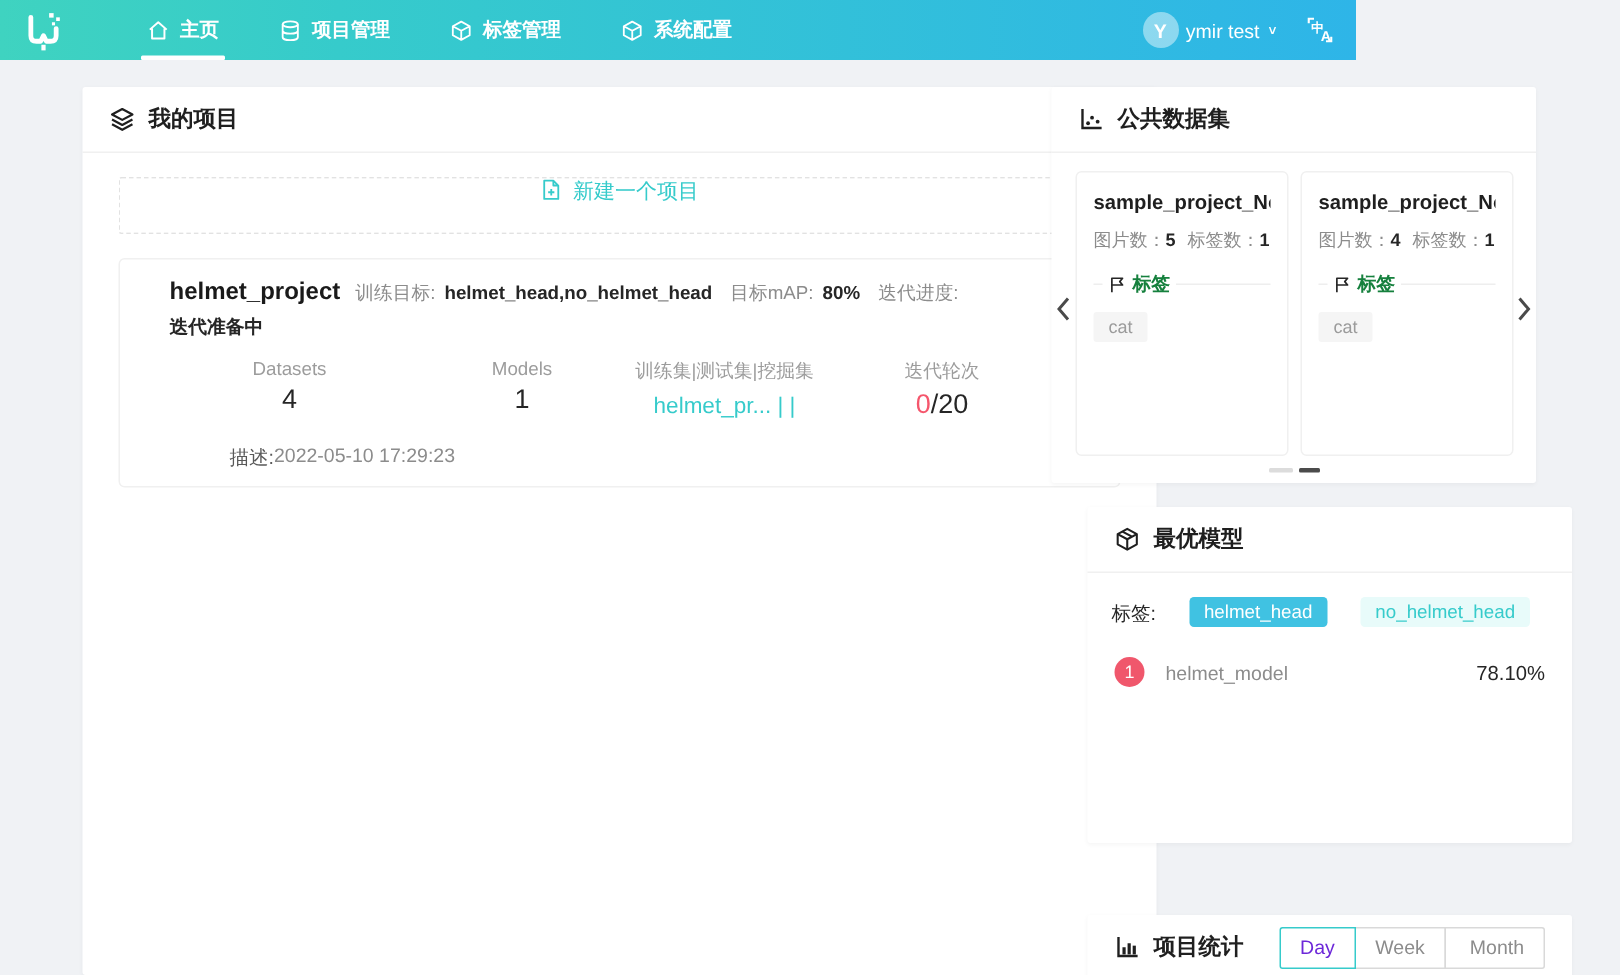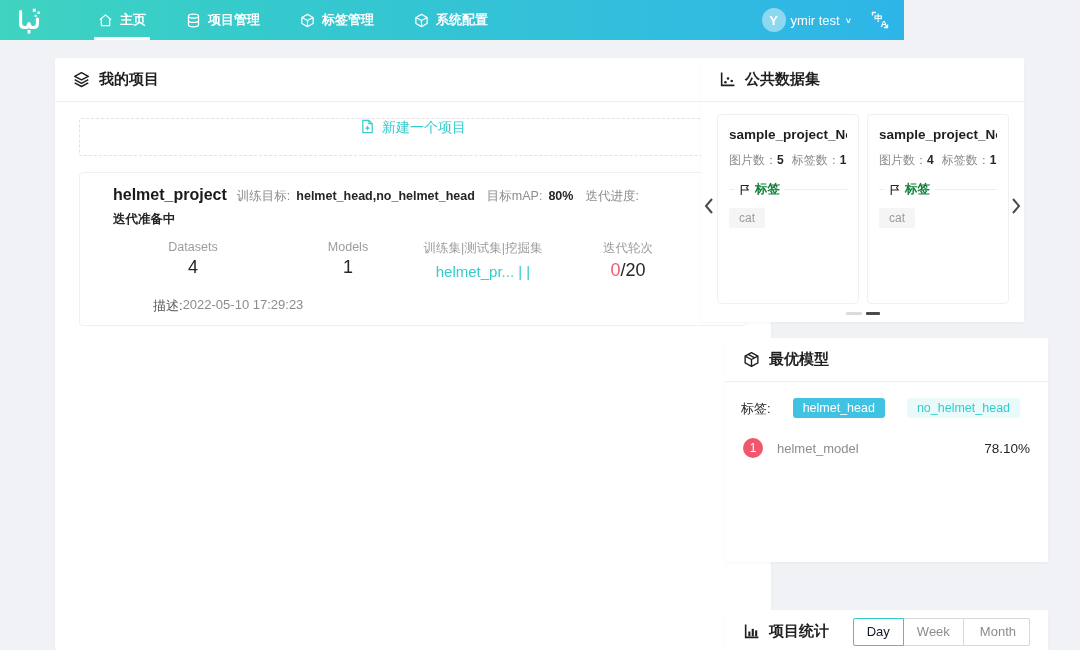--- a/index.html
+++ b/index.html
@@ -97,21 +97,21 @@
   
   #project-stats { left:725px; top:610px; width:323px; height:90px; }
   #project-stats .card-header { justify-content:space-between; }
   .ps-left { display:flex; align-items:center; gap:9px; }
   .radio-group { display:flex; }
   .radio-btn { height:28px; line-height:26px; padding:0 13px; font-size:13px;
     border:1px solid #d9d9d9; background:#fff; color:#8c8c8c; cursor:pointer;
     margin-left:-1px; position:relative; }
   .radio-btn.first { border-radius:2px 0 0 2px; margin-left:0; }
   .radio-btn.last { border-radius:0 2px 2px 0;padding-left:16px; }
-  .radio-btn.selected { border-color:#36cbcb; color:#0f172a; z-index:1; }
+  .radio-btn.selected { border-color:#36cbcb; color:#6d28d9; z-index:1; }
 </style>
 </head>
 <body>
 
 <div class="navbar">
   <div class="logo">
     <svg width="30" height="30" viewBox="0 0 32 32">
       <path d="M7 7 V20 q0 4 4 4 h3 l2 -4 2 4 h3 q4 0 4 -4 v-5" fill="none" stroke="#fff" stroke-width="3.4" stroke-linecap="round" stroke-linejoin="round"></path>
       <rect x="20" y="4" width="3.2" height="3.2" fill="#fff"></rect>
       <rect x="25" y="7" width="2.6" height="2.6" fill="#fff"></rect>

